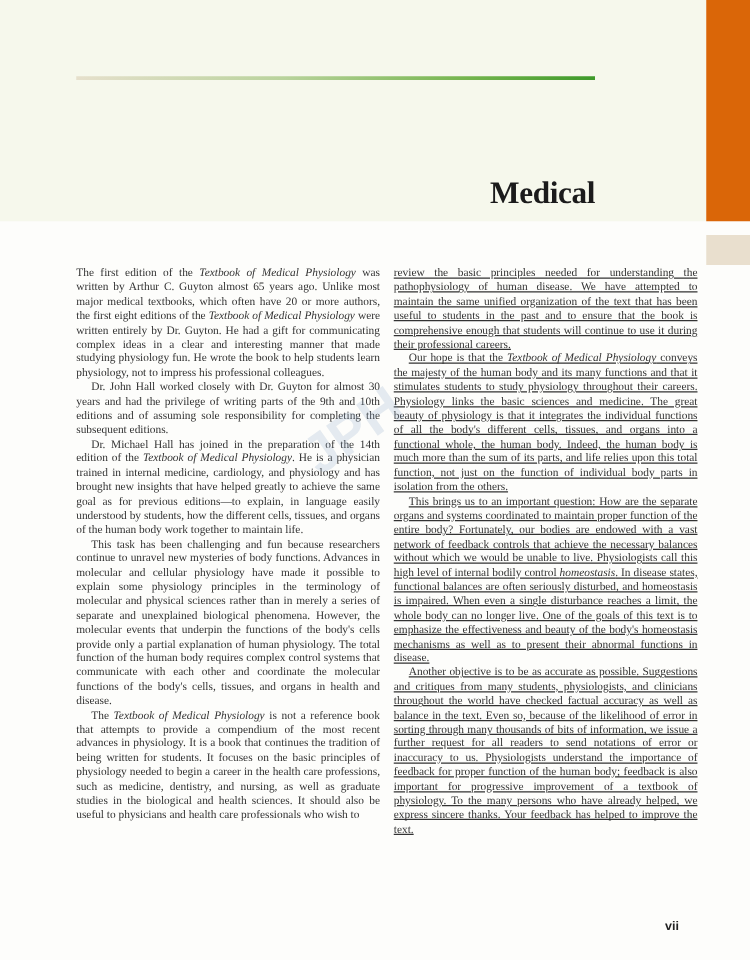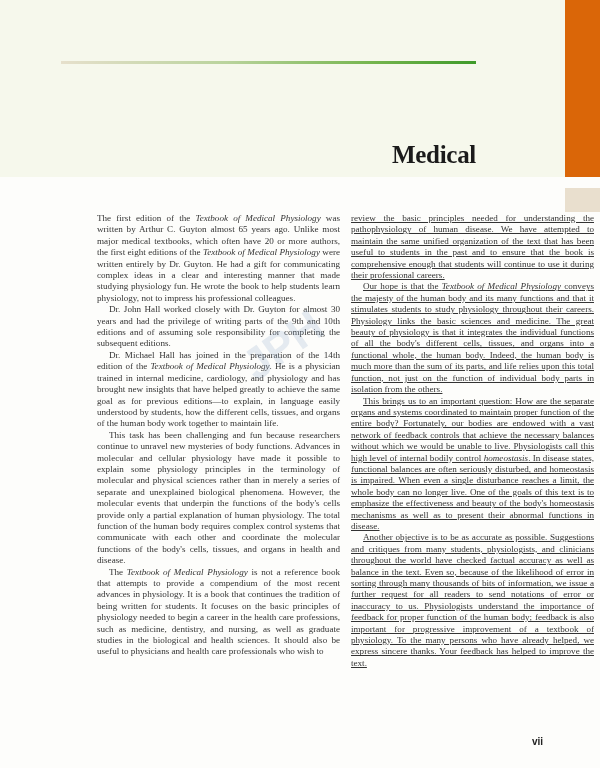--- a/index.html
+++ b/index.html
@@ -6,21 +6,21 @@
   body { width:600px; height:768px; background:#fdfdfb; position:relative; overflow:hidden;
          font-family:"Liberation Serif","DejaVu Serif",serif; color:#2a2a2a; }
   .header-band { position:absolute; left:0; top:0; width:565px; height:177px; background:#f6f8ec; }
   .accent-bar { position:absolute; left:565px; top:0; width:35px; height:177px; background:#da6608; }
   .side-tab { position:absolute; left:565px; top:188px; width:35px; height:24px; background:#e9dfce; }
   .rule { position:absolute; left:61px; top:61px; width:415px; height:3px;
           background:linear-gradient(to right,#e6e0cc 0%,#b9d39c 40%,#75b54e 75%,#3e9a2a 100%); }
   .title { position:absolute; right:124px; top:141px; font-size:25px; font-weight:bold;
            color:#1b1b1b; letter-spacing:-0.3px; font-family:"Liberation Serif",serif; }
   .col { position:absolute; top:213px; width:243px; font-size:9.1px; line-height:11.4px;
-         text-align:justify; hyphens:auto; color:#333;margin-left:36px; }
+         text-align:justify; hyphens:auto; color:#333; }
   .col.left { left:61px; }
   .col.right { left:315px;text-decoration:underline; }
   .col p { margin:0; text-indent:12px; }
   .col p.first { text-indent:0; }
   .page-num { position:absolute; left:532px; top:736px; font-size:10px; font-weight:bold;
               font-family:"Liberation Sans",sans-serif; color:#222; }
   .watermark { position:absolute; left:240px; top:320px; font-size:44px; font-weight:bold;
                color:rgba(140,170,200,0.22); transform:rotate(-35deg);
                font-family:"Liberation Sans",sans-serif; pointer-events:none; }
   em { font-style:italic; }

